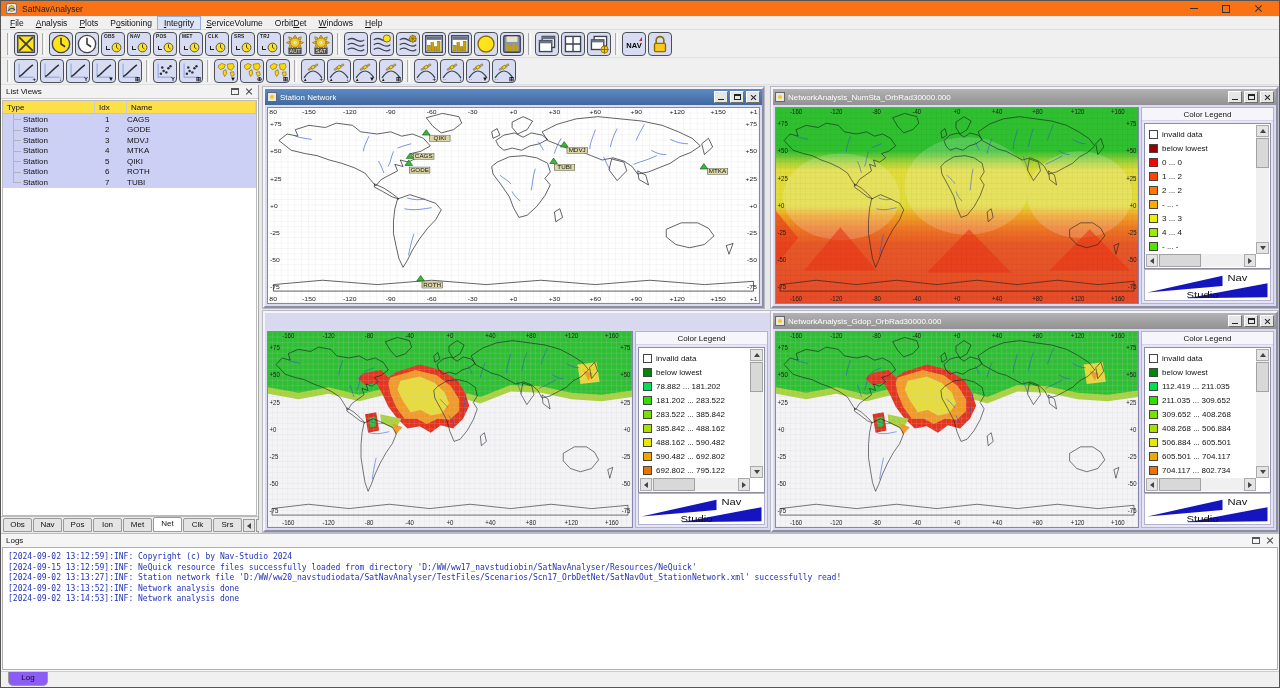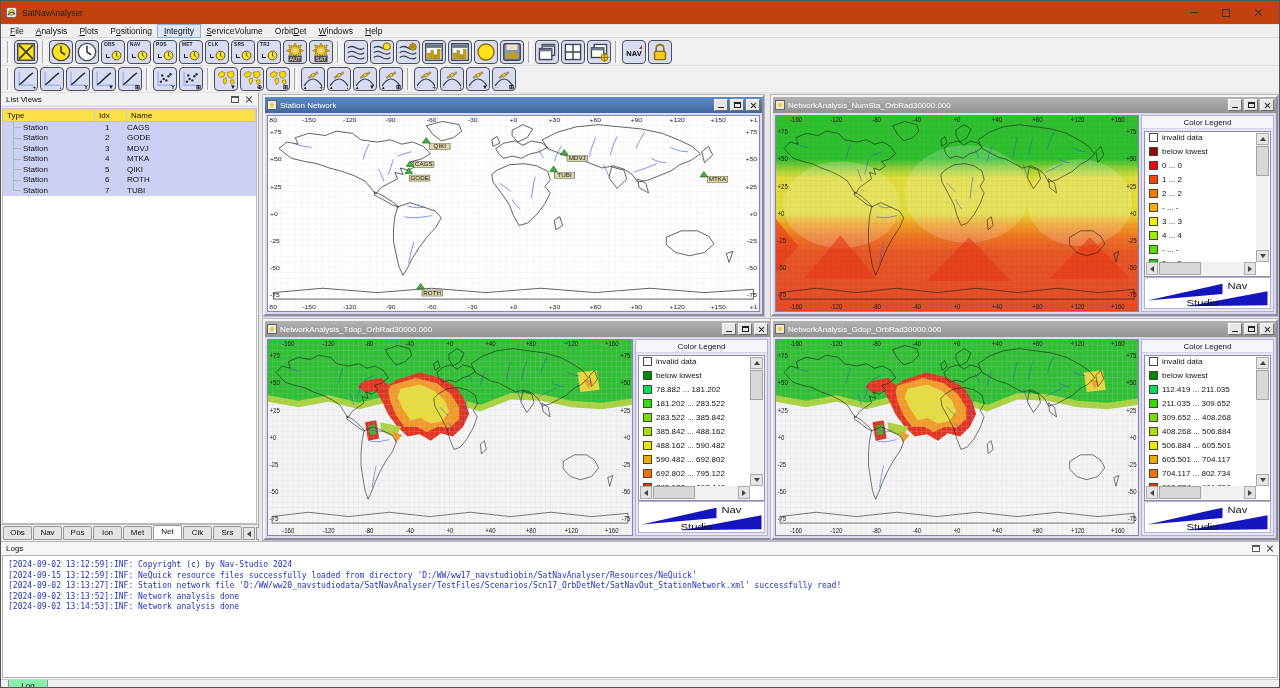--- a/index.html
+++ b/index.html
@@ -1,20 +1,20 @@
 <!DOCTYPE html>
 <html><head>
 <meta charset="utf-8">
 <style>
 *{box-sizing:border-box;margin:0;padding:0}
 html,body{background:#9a9a9a}
 body{font-family:"Liberation Sans","DejaVu Sans",sans-serif}
 .app{position:relative;width:1280px;height:688px;background:#f0f0f0;border:1px solid #555;overflow:hidden;color:#111;font-size:8px}
 
-.titlebar{height:24px;display:flex;align-items:center;padding:0 5px;background:#c2410c;border-bottom:1px solid #e2e2e2}
+.titlebar{height:16px;display:flex;align-items:center;padding:0 5px;background:#f97316;border-bottom:1px solid #e2e2e2}
 .app-ico{width:11px;height:11px;margin-right:5px;flex:none}
 .titlebar .t{font-size:8.5px;color:#222}
 .win-ctrls{margin-left:auto;display:flex}
 .wc{width:32px;height:15px;display:flex;align-items:center;justify-content:center;position:relative}
 .wc .bar{width:8px;height:1px;background:#333}
 .wc .box{width:8px;height:8px;border:1px solid #333}
 .xg{position:relative;width:9px;height:9px}
 .xg i{position:absolute;left:0;top:4px;width:9px;height:1px;background:#333}
 .xg i:first-child{transform:rotate(45deg)}.xg i:last-child{transform:rotate(-45deg)}
 
@@ -78,38 +78,38 @@
 .g-x{position:relative;width:7px;height:7px}
 .g-x i{position:absolute;left:0;top:3px;width:7px;height:1px;background:#222}
 .g-x i:first-child{transform:rotate(45deg)}.g-x i:last-child{transform:rotate(-45deg)}
 .mdi-client{position:absolute;top:16px;left:0;right:0;bottom:0;background:#dadaf0}
 .mapbox{position:absolute;border:1px solid #8585ad;background:#fff}
 .mapbox svg{display:block;width:100%;height:100%}
 .legendcol{position:absolute;top:2px;bottom:2px;right:2px;width:133px;background:#e6e6f6;border:1px solid #b2b2ce}
 .lg-title{height:13px;text-align:center;font-size:8px;line-height:13px;background:#f5f5fb;border-bottom:1px solid #d5d5e5}
 .lg-listwrap{position:absolute;left:2px;right:2px;top:15px;height:146px;background:#fff;border:1px solid #8d8da5}
 .lg-rows{position:absolute;left:1px;top:1px;right:14px;bottom:14px;overflow:hidden}
-.lg-row{display:flex;align-items:flex-start;height:14px;padding-left:3px;font-size:8px;white-space:nowrap}
+.lg-row{display:flex;align-items:flex-end;height:14px;padding-left:3px;font-size:8px;white-space:nowrap}
 .lg-sw{width:9px;height:9px;border:1px solid #444;margin-right:4px;flex:none}
 .vscroll{position:absolute;top:1px;right:1px;bottom:14px;width:13px;background:#f0f0f0}
 .vs-btn{position:absolute;left:0;right:0;height:12px;border:1px solid #aaa;background:#e4e4e4;display:flex;align-items:center;justify-content:center}
 .vs-btn.up{top:0}.vs-btn.down{bottom:0}
 .vs-thumb{position:absolute;top:13px;left:0;right:0;height:30px;background:#d8d8d8;border:1px solid #a2a2a2}
 .hscroll{position:absolute;left:1px;right:14px;bottom:1px;height:13px;background:#f0f0f0}
 .hs-btn{position:absolute;top:0;bottom:0;width:12px;border:1px solid #aaa;background:#e4e4e4;display:flex;align-items:center;justify-content:center}
 .hs-btn.left{left:0}.hs-btn.right{right:0}
 .hs-thumb{position:absolute;top:0;bottom:0;left:13px;width:42px;background:#d8d8d8;border:1px solid #a2a2a2}
 .logobox{position:absolute;left:2px;right:2px;bottom:2px;height:32px;background:#fff;border:1px solid #b2b2ce}
 .logobox svg{display:block;width:100%;height:100%}
 
 .logs{height:138px;border-top:1px solid #bbb;background:#f5f5f5;display:flex;flex-direction:column}
 .logs-hd{height:13px;display:flex;align-items:center;padding:0 5px;font-size:8px;flex:none}
 .logs-body{flex:1;margin:0 1px 1px 1px;background:#fff;border:1px solid #b0b0b0;overflow:hidden;padding:4px 5px;font-family:"DejaVu Sans Mono",monospace;font-size:8px;line-height:10.6px;color:#2233bb;white-space:nowrap}
 .bottomtabs{height:18px;background:#f0f0f0;border-top:1px solid #ccc;display:flex;align-items:flex-start;padding-left:7px}
-.log-tab{min-width:40px;text-align:center;font-size:8px;height:14px;line-height:12px;background:#86efac;border:1px solid #999;border-top:none;border-radius:0 0 5px 5px;padding:0 7px}
+.log-tab{min-width:40px;text-align:center;font-size:8px;height:14px;line-height:12px;background:#8b5cf6;border:1px solid #999;border-top:none;border-radius:0 0 5px 5px;padding:0 7px}
 </style>
 </head>
 <body>
 
 <div class="app">
 
   <div class="titlebar">
     <svg class="app-ico" viewBox="0 0 12 12">
         <rect x="0.5" y="0.5" width="11" height="11" rx="2" fill="#e8e8f4" stroke="#667"></rect>
         <circle cx="6" cy="6" r="3.2" fill="#f8c81c" stroke="#8a6d00" stroke-width="0.6"></circle>
@@ -978,38 +978,20 @@
                   <polygon points="34,30 98,14 98,29" fill="#1515c0"></polygon>
                   <text x="74" y="12" font-size="9" fill="#111" text-anchor="middle" font-family="Liberation Sans, sans-serif">Nav</text>
                   <text x="46" y="30" font-size="9" fill="#111" text-anchor="middle" font-family="Liberation Sans, sans-serif">Studio</text>
                 </svg>
               </div>
           </div>
         </div>
       </div>
 
       <div class="mdiwin" style="left:4px;top:226px;width:509px;height:221px">
-        <div class="mdi-title">
-          <span class="mdi-ico"></span>
-          <span class="ttl">NetworkAnalysis_Tdop_OrbRad30000.000</span>
-          <span class="mdi-btns">
-            <span class="mbtn">
-                <span class="g-min"></span>
-              </span>
-            <span class="mbtn">
-                <span class="g-max"></span>
-              </span>
-            <span class="mbtn">
-                <span class="g-x">
-                  <i></i>
-                  <i></i>
-                </span>
-              </span>
-          </span>
-        </div>
         <div class="mdi-client">
           <div class="mapbox" id="map-tdop" style="left:2px;top:2px;bottom:2px;right:137px">
               <svg viewBox="0 0 360 180" preserveAspectRatio="none">
                 <defs>
                   <pattern id="grid-map-tdop" width="5" height="5" patternUnits="userSpaceOnUse">
                     <path d="M5,0 L5,5 M0,5 L5,5" stroke="#c8c8cc" stroke-width="0.3" fill="none"></path>
                   </pattern>
                 </defs>
                 <rect width="360" height="180" fill="#f4f4f6"></rect>
                 <path d="M0,45 L360,45 L360,60 L330,64 L300,62 L270,56 L240,55 L210,66 L180,58 L150,63 L120,57 L90,64 L60,57 L30,62 L0,57 Z" fill="#a9d23e"></path>

